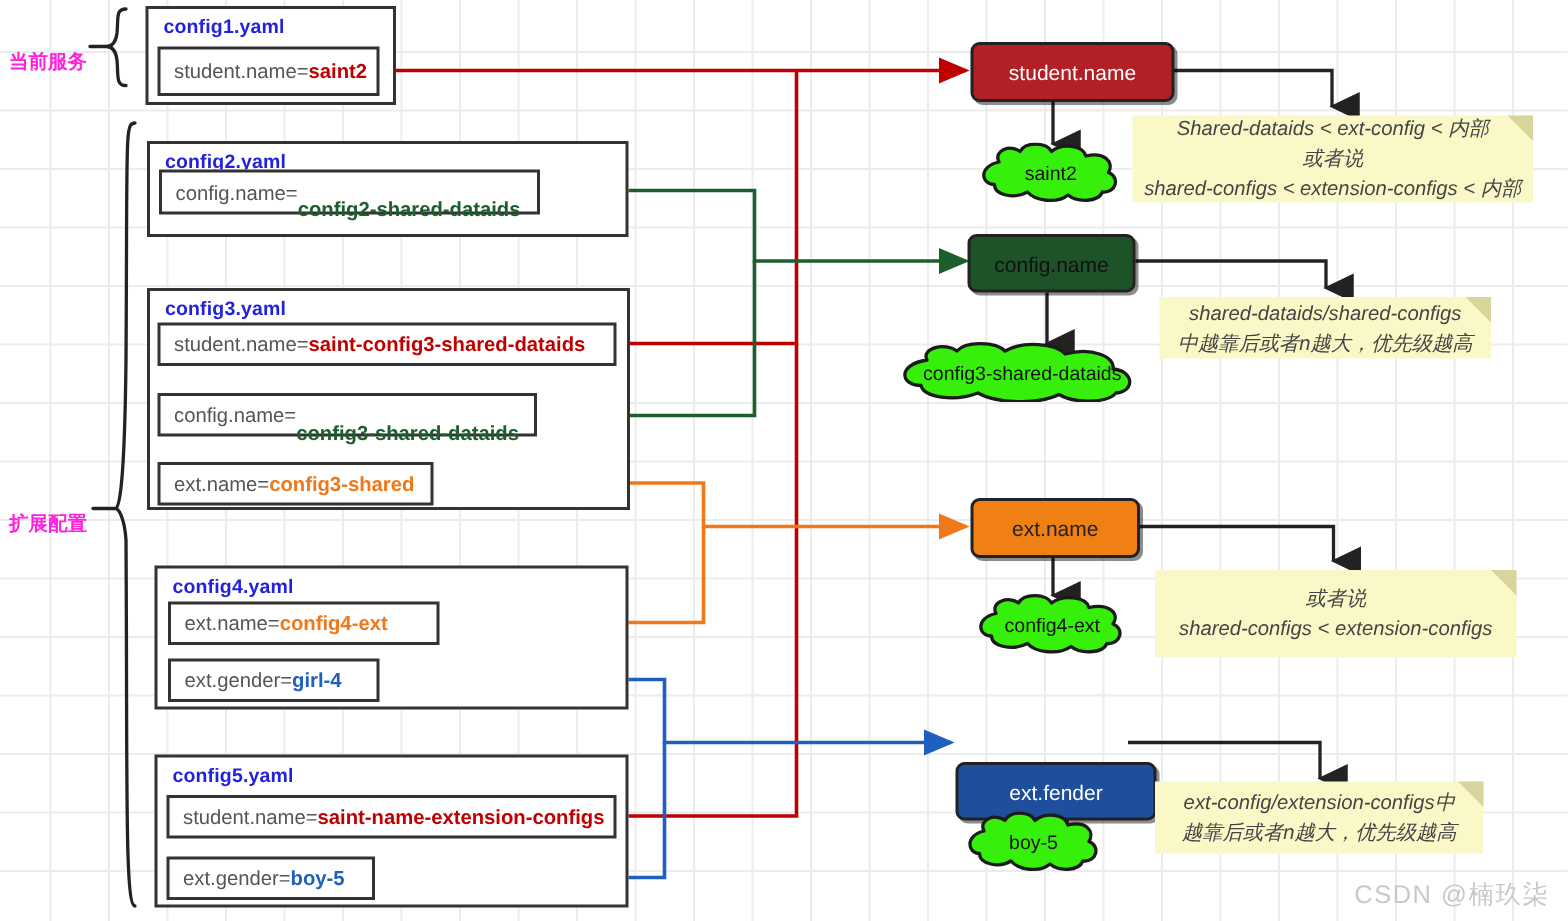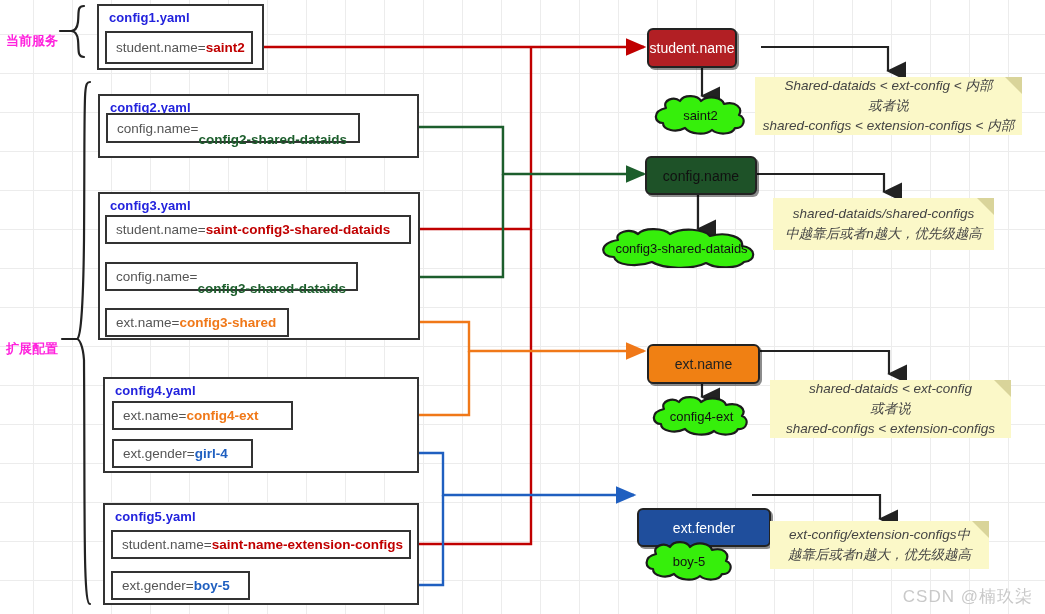--- a/index.html
+++ b/index.html
@@ -229,27 +229,27 @@
   </div>
   <div class="kv" style="left:111px;top:530px;width:300px;height:29px;">
     <span>student.name=</span>
       <b class="v-red">saint-name-extension-configs</b>
   </div>
   <div class="kv" style="left:111px;top:571px;width:139px;height:29px;">
     <span>ext.gender=</span>
       <b class="v-blue">boy-5</b>
   </div>
 
-  <div class="node red" style="left:647px;top:28px;width:90px;height:40px;">
+  <div class="node red" style="left:647px;top:28px;width:136px;height:40px;">
     <span>student.name</span>
   </div>
   <div class="node green" style="left:645px;top:156px;width:112px;height:39px;">
     <span>config.name</span>
   </div>
-  <div class="node orange" style="left:647px;top:332px;width:113px;height:40px;margin-top:12px;">
+  <div class="node orange" style="left:647px;top:332px;width:113px;height:40px;">
     <span>ext.name</span>
   </div>
   <div class="node blue" style="left:637px;top:477px;width:134px;height:39px;margin-top:31px;">
     <span>ext.fender</span>
   </div>
 
   <div class="cloud" style="left:648px;top:95px;width:105px;height:40px;">
     <svg width="105" height="40" viewBox="0 0 105 40">
       <path d="M18,13 C14,5 26,1 32,6 C36,-1 50,0 53,6 C60,0 74,2 76,9 C88,6 95,13 91,20
                C99,23 96,34 87,33 C84,40 70,40 64,35 C57,41 42,39 37,33
@@ -285,29 +285,28 @@
     <span>boy-5</span>
   </div>
 
   <div class="note" style="left:755px;top:77px;width:267px;height:58px;">
     <div class="fold"></div>
     <div class="line">Shared-dataids &lt; ext-config &lt; 内部</div>
     <div class="line">或者说</div>
     <div class="line">shared-configs &lt; extension-configs &lt; 内部</div>
   </div>
 
-  <div class="note" style="left:773px;top:198px;width:221px;height:52px;">
+  <div class="note" style="left:773px;top:198px;width:221px;height:41px;">
     <div class="fold"></div>
     <div class="line">shared-dataids/shared-configs</div>
     <div class="line">中越靠后或者n越大，优先级越高</div>
   </div>
 
   <div class="note" style="left:770px;top:380px;width:241px;height:58px;">
     <div class="fold"></div>
-    <div class="line">shared-dataids &lt; ext-config</div>
     <div class="line">或者说</div>
     <div class="line">shared-configs &lt; extension-configs</div>
   </div>
 
   <div class="note" style="left:770px;top:521px;width:219px;height:48px;">
     <div class="fold"></div>
     <div class="line">ext-config/extension-configs中</div>
     <div class="line">越靠后或者n越大，优先级越高</div>
   </div>
 

